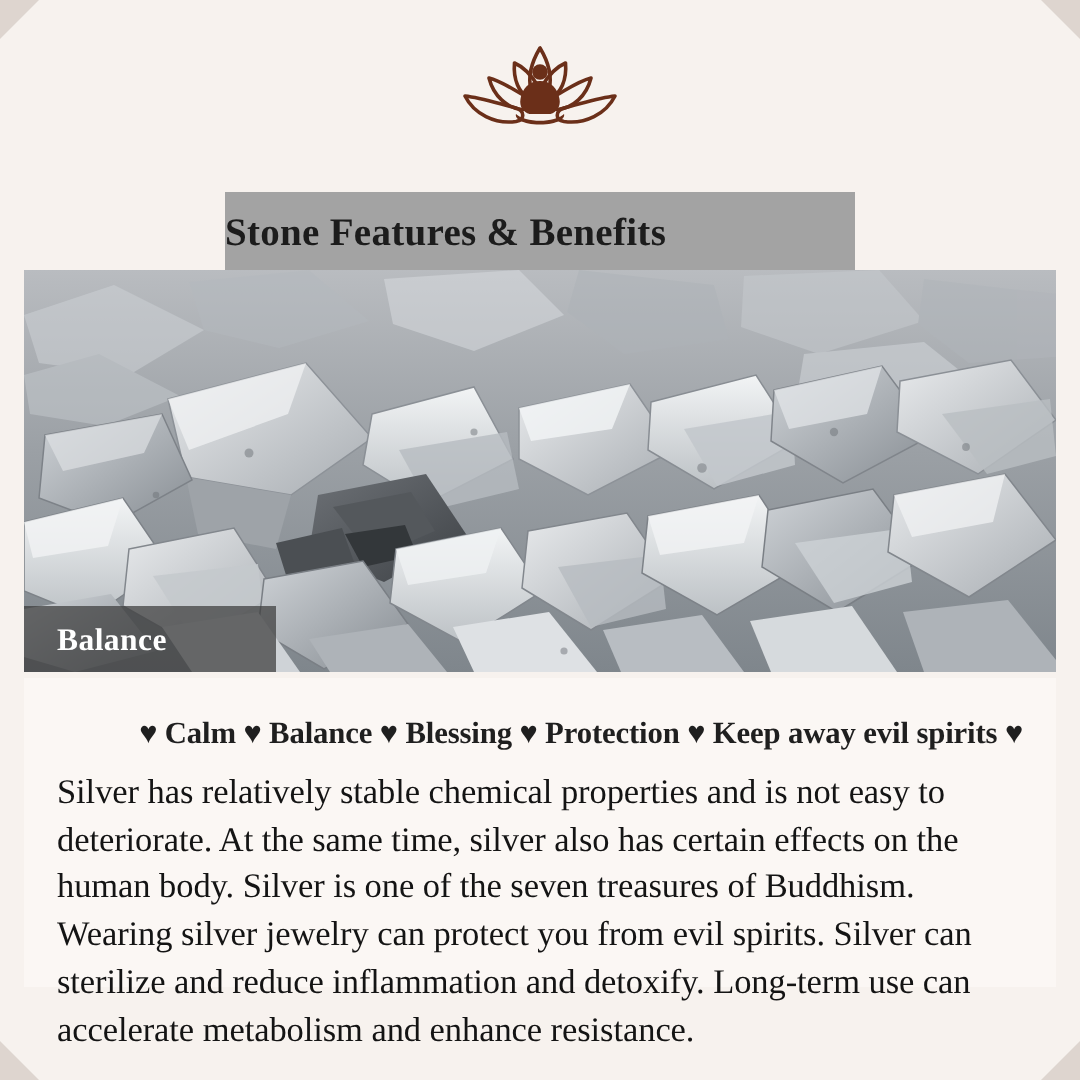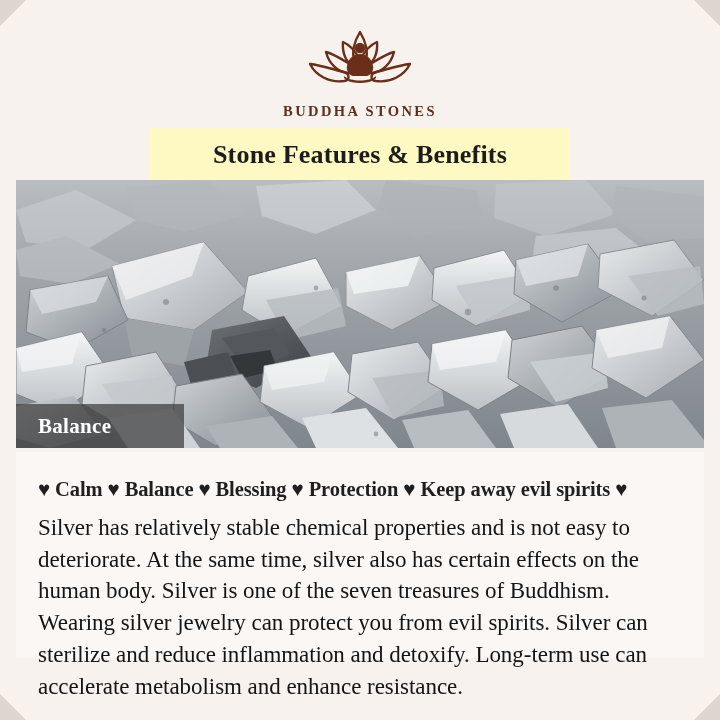--- a/index.html
+++ b/index.html
@@ -73,24 +73,23 @@
     font-family: "Liberation Serif", serif;
   }
 
   
   .title-bar {
     position: absolute;
     top: 128px;
     left: 150px;
     width: 420px;
     height: 54px;
-    background: #fef9c3;
+    background: #a3a3a3;
     display: flex;
     align-items: center;
-    justify-content: center;
   }
   .title-bar .title-text {
     font-family: "Liberation Serif", serif;
     font-weight: bold;
     font-size: 26px;
     color: #1c1c1c;
     letter-spacing: 0.2px;
   }
 
   
@@ -134,21 +133,21 @@
     height: 206px;
     background: #fbf7f4;
     box-sizing: border-box;
     padding: 26px 22px 0 22px;
   }
   .keywords {
     font-family: "Liberation Serif", serif;
     font-weight: bold;
     font-size: 20.5px;
     color: #1f1f1f;
-    text-align: left;
+    text-align: right;
     white-space: nowrap;
     letter-spacing: -0.1px;
   }
   .description {
     margin-top: 11px;
     font-family: "Liberation Serif", serif;
     font-size: 23px;
     line-height: 1.38;
     color: #141414;
     letter-spacing: -0.05px;
@@ -179,21 +178,20 @@
         <path d="M14 38 C20 50 34 57 48 55 C54 54 54 48 48 46 C36 43 24 39 14 38 Z"></path>
         <path d="M114 38 C108 50 94 57 80 55 C74 54 74 48 80 46 C92 43 104 39 114 38 Z"></path>
       </g>
       <g fill="#6b2f19">
 
         <circle cx="64" cy="22" r="5.2"></circle>
         <path d="M64 28 C57 28 52 33 51 40 C50 45 53 49 57 50 L71 50 C75 49 78 45 77 40 C76 33 71 28 64 28 Z"></path>
         <path d="M48 50 C54 56 74 56 80 50 C81 53 76 57 64 57 C52 57 47 53 48 50 Z"></path>
       </g>
     </svg>
-    <div class="brand-name">BUDDHA STONES</div>
   </div>
 
   <div class="title-bar">
     <div class="title-text">Stone Features &amp; Benefits</div>
   </div>
 
   <div class="photo">
     <svg width="688" height="268" viewBox="0 0 688 268">
       <defs>
         <linearGradient id="bgGrad" x1="0" y1="0" x2="0" y2="1">

